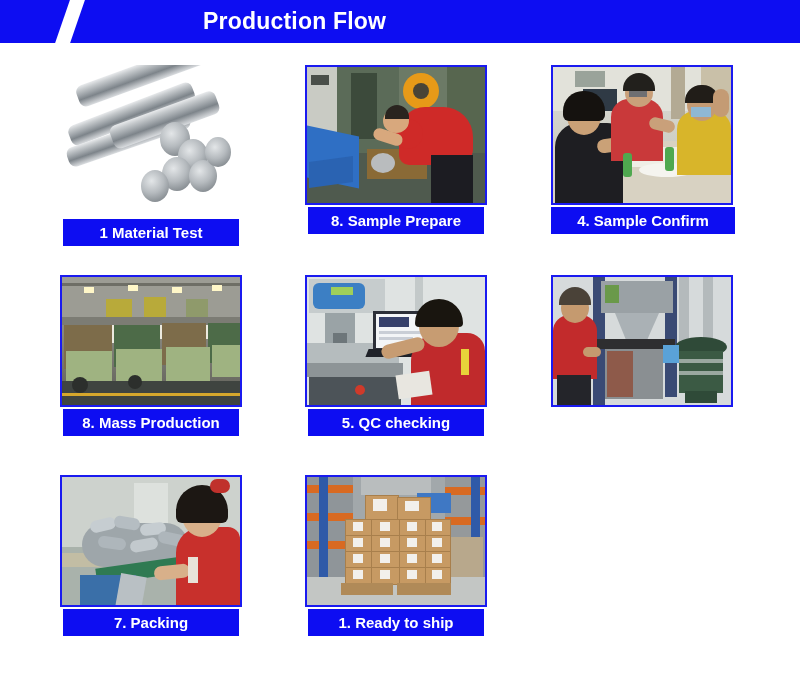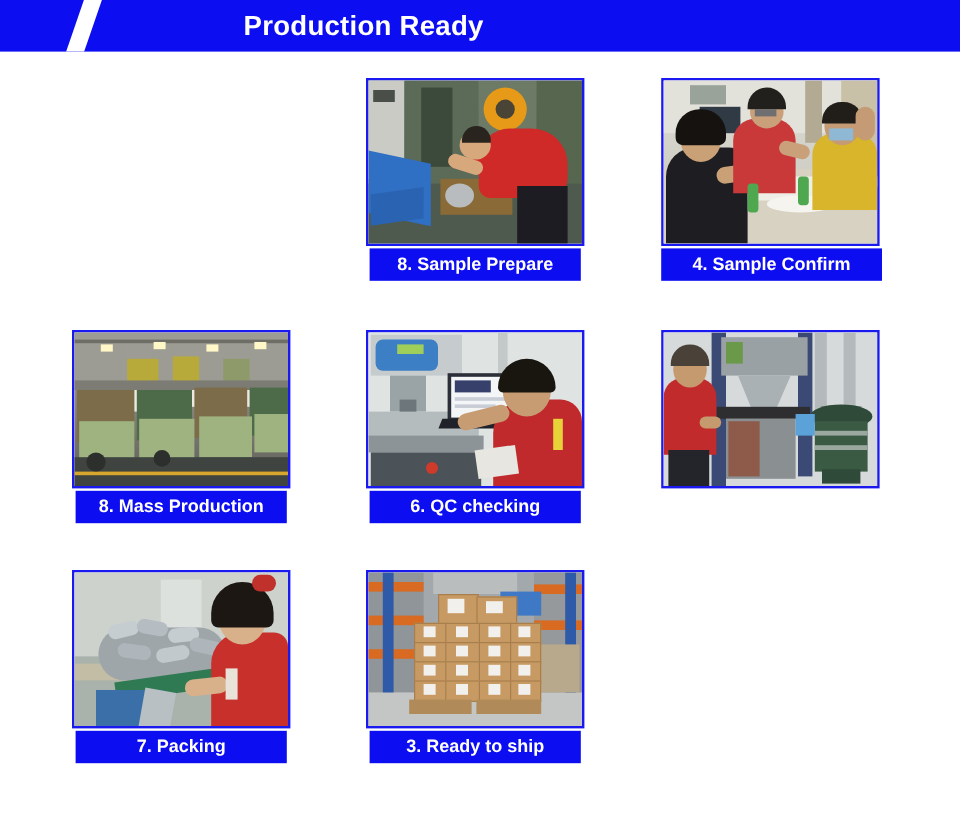--- a/index.html
+++ b/index.html
@@ -145,25 +145,42 @@
 
   .person-head { border-radius: 50%; }
   .box { background: #c79a63; border: 1px solid #a87f4c; }
   .box-lbl { background: #f2f0ec; }
 </style>
 </head>
 <body>
 
 <div class="header">
   <div class="header-slash"></div>
-  <div class="header-title">Production Ready</div>
+  <div class="header-title">Production Flow</div>
 </div>
 
 <div class="grid">
 
+  <div class="card card-col-0 card-row-0">
+    <div class="photo">
+      <div class="scene rods">
+        <div class="rod" style="left:10px;top:62px;width:132px;height:21px;transform:rotate(-21deg);"></div>
+        <div class="rod" style="left:8px;top:84px;width:128px;height:20px;transform:rotate(-19deg);"></div>
+        <div class="rod" style="left:18px;top:22px;width:140px;height:22px;transform:rotate(-20deg);"></div>
+        <div class="rod" style="left:52px;top:62px;width:112px;height:24px;transform:rotate(-20deg);"></div>
+        <div class="rod-cap" style="left:100px;top:57px;width:30px;height:34px;"></div>
+        <div class="rod-cap" style="left:118px;top:74px;width:30px;height:34px;"></div>
+        <div class="rod-cap" style="left:102px;top:92px;width:30px;height:34px;"></div>
+        <div class="rod-cap" style="left:129px;top:95px;width:28px;height:32px;"></div>
+        <div class="rod-cap" style="left:145px;top:72px;width:26px;height:30px;"></div>
+        <div class="rod-cap" style="left:81px;top:105px;width:28px;height:32px;"></div>
+      </div>
+    </div>
+    <div class="label">1 Material Test</div>
+  </div>
 
   <div class="card card-col-1 card-row-0">
     <div class="photo bordered">
       <div class="scene s2">
         <div class="sh" style="left:0;top:0;width:30px;height:82px;background:#c9cbc4;"></div>
         <div class="sh" style="left:4px;top:8px;width:18px;height:10px;background:#4a4f4a;"></div>
         <div class="sh" style="left:30px;top:0;width:62px;height:96px;background:#5b6b58;"></div>
         <div class="sh" style="left:44px;top:6px;width:26px;height:66px;background:#3c4a3b;"></div>
         <div class="sh" style="left:92px;top:0;width:48px;height:70px;background:#6c7a66;"></div>
         <div class="sh" style="left:96px;top:6px;width:36px;height:36px;border-radius:50%;background:#e79a18;"></div>
@@ -282,21 +299,21 @@
         <div class="sh" style="left:60px;top:72px;width:68px;height:8px;background:#1f2229;transform:skewX(-22deg);"></div>
 
         <div class="sh" style="left:104px;top:56px;width:74px;height:76px;border-radius:28px 18px 0 0;background:#c02a2c;"></div>
         <div class="person-head sh" style="left:112px;top:28px;width:40px;height:42px;background:#c79c72;"></div>
         <div class="sh" style="left:108px;top:22px;width:48px;height:28px;border-radius:24px 24px 4px 4px;background:#19150f;"></div>
         <div class="sh" style="left:74px;top:64px;width:44px;height:14px;border-radius:7px;background:#c79c72;transform:rotate(-14deg);"></div>
         <div class="sh" style="left:90px;top:96px;width:34px;height:24px;background:#e8e6e0;transform:rotate(-8deg);"></div>
         <div class="sh" style="left:154px;top:72px;width:8px;height:26px;background:#e8d23a;"></div>
       </div>
     </div>
-    <div class="label">6. QC checking</div>
+    <div class="label">5. QC checking</div>
   </div>
 
   <div class="card card-col-2 card-row-1">
     <div class="photo bordered">
       <div class="scene s6">
         <div class="sh" style="left:0;top:0;width:178px;height:132px;background:#d6dadb;"></div>
         <div class="sh" style="left:126px;top:0;width:10px;height:78px;background:#b4babc;"></div>
         <div class="sh" style="left:150px;top:0;width:10px;height:70px;background:#b4babc;"></div>
 
         <div class="sh" style="left:40px;top:0;width:12px;height:132px;background:#3a4a74;"></div>
@@ -412,16 +429,16 @@
         <div class="box-lbl sh" style="left:73px;top:93px;width:10px;height:9px;"></div>
         <div class="box sh" style="left:92px;top:90px;width:26px;height:16px;"></div>
         <div class="box-lbl sh" style="left:100px;top:93px;width:10px;height:9px;"></div>
         <div class="box sh" style="left:118px;top:90px;width:24px;height:16px;"></div>
         <div class="box-lbl sh" style="left:125px;top:93px;width:10px;height:9px;"></div>
 
         <div class="sh" style="left:34px;top:106px;width:52px;height:12px;background:#b08a58;"></div>
         <div class="sh" style="left:90px;top:106px;width:54px;height:12px;background:#b08a58;"></div>
       </div>
     </div>
-    <div class="label">3. Ready to ship</div>
+    <div class="label">1. Ready to ship</div>
   </div>
 
 </div>
 
 </body></html>

